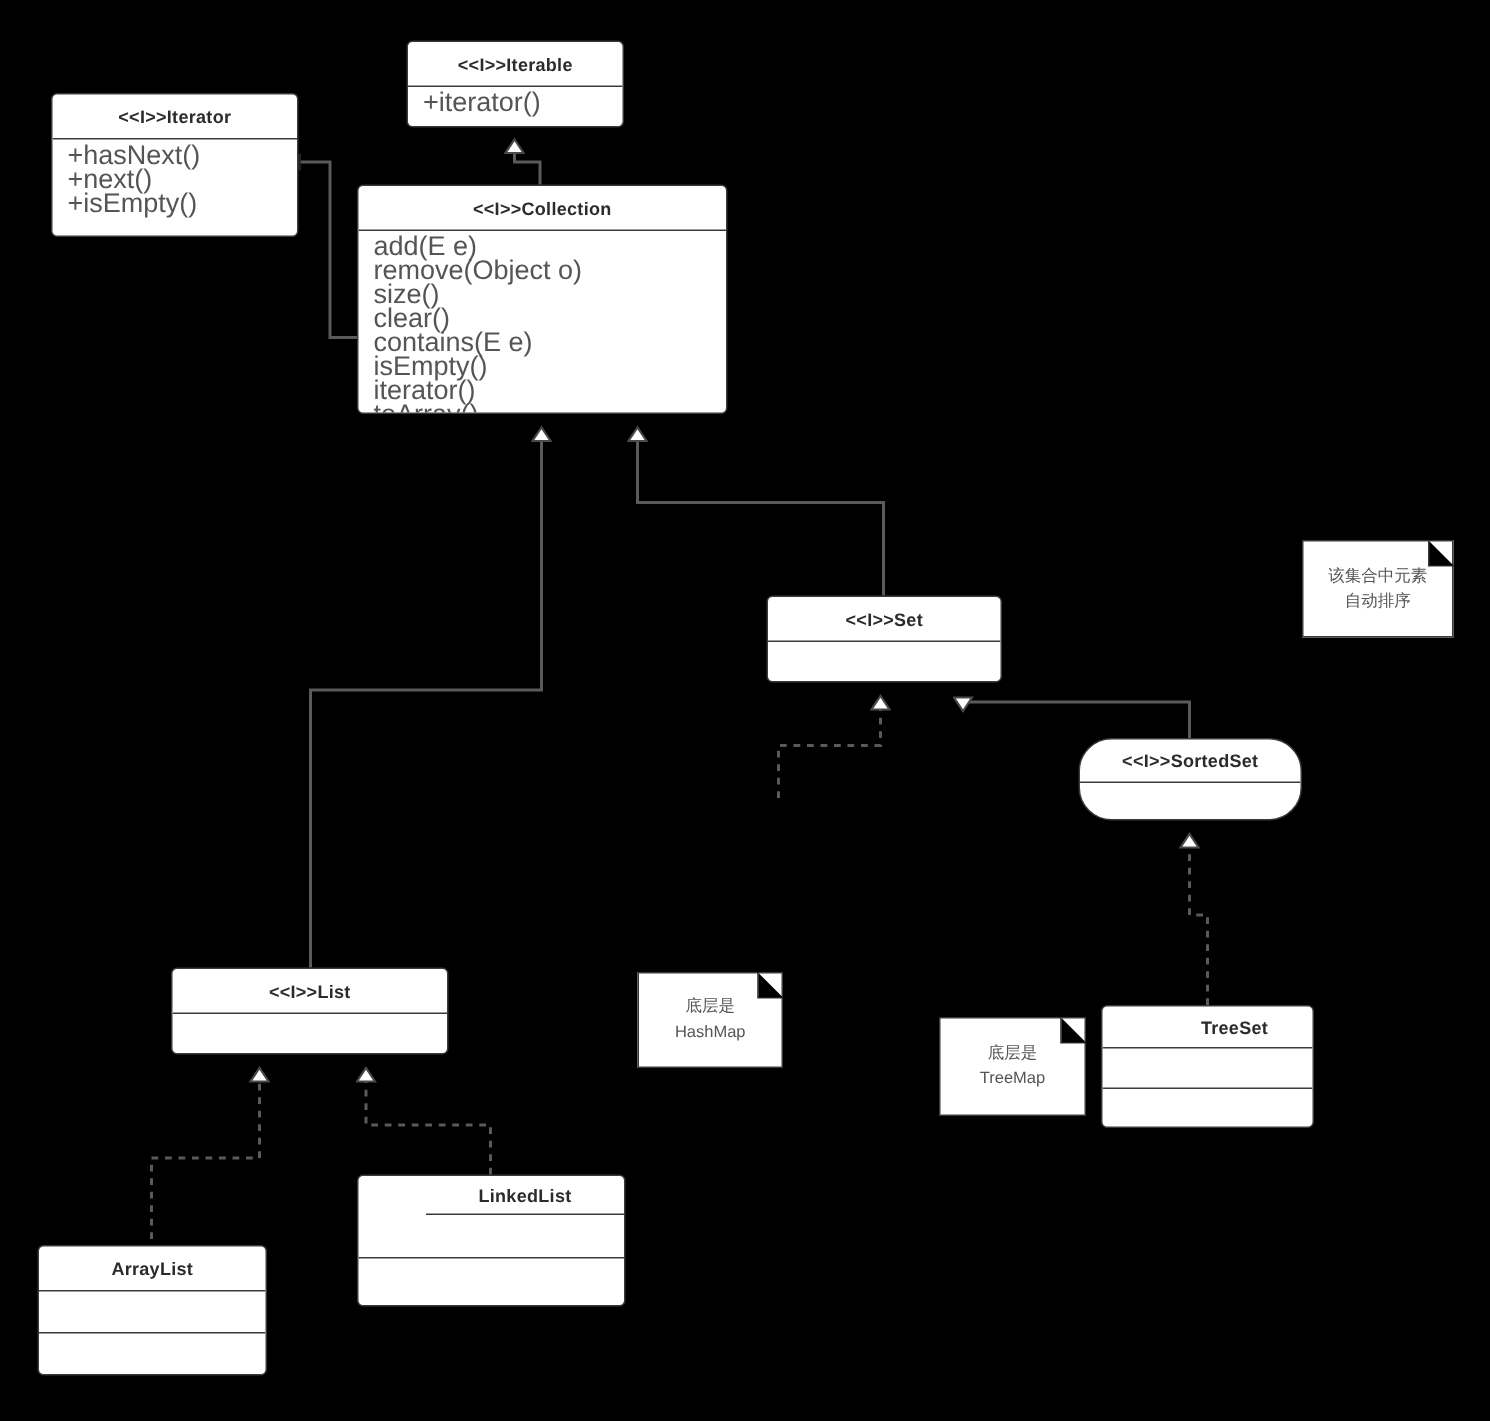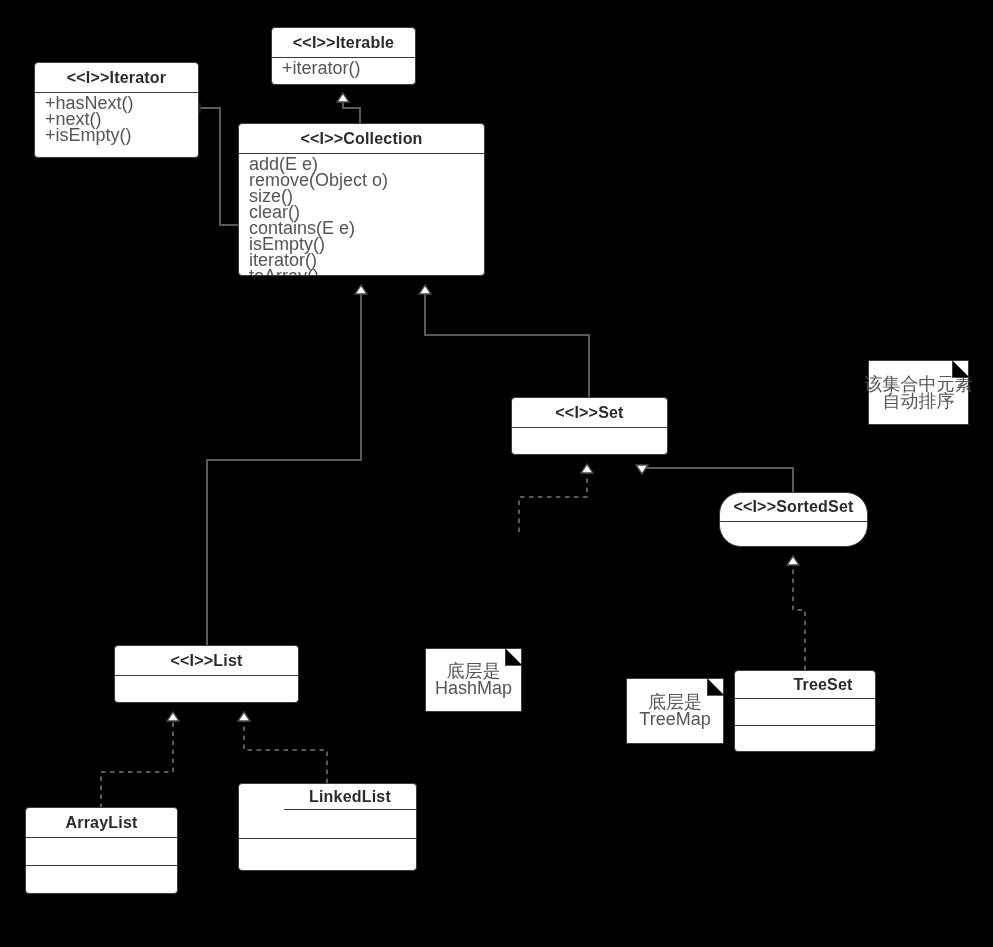--- a/index.html
+++ b/index.html
@@ -30,21 +30,21 @@
     border: 1.5px solid #3a3a3a;
     border-radius: 4px;
     box-sizing: border-box;
     box-shadow: 1.5px 1.5px 0 rgba(0,0,0,0.55);
     overflow: hidden;
     z-index: 5;
   }
   .uml-title {
     text-align: right;
     font-weight: bold;
-    font-size: 16px;
+    font-size: 12px;
     color: #2b2b2b;
     letter-spacing: 0.2px;
     border-bottom: 1.5px solid #3a3a3a;
     box-sizing: border-box;
     display: flex;
     align-items: center;
     justify-content: center;
     white-space: nowrap;
   }
   .uml-compartment {
@@ -62,21 +62,21 @@
   .uml-members div { white-space: nowrap; }
   .empty-compartment { box-sizing: border-box; }
 
   
   .uml-note {
     position: absolute;
     background: #ffffff;
     box-sizing: border-box;
     z-index: 6;
     color: #555555;
-    font-size: 18px;
+    font-size: 11px;
     line-height: 17px;
     text-align: center;
     display: flex;
     flex-direction: column;
     align-items: center;
     justify-content: center;
     border: 1.5px solid #3a3a3a;
     box-shadow: 1.5px 1.5px 0 rgba(0,0,0,0.55);
   }
   .uml-note .fold {
@@ -182,21 +182,21 @@
     <div class="uml-title" style="height:28px;padding-left:36px;">TreeSet</div>
     <div class="uml-compartment empty-compartment" style="height:27px;"></div>
     <div class="uml-compartment last empty-compartment" style="height:27px;"></div>
   </div>
 
   <div class="uml-box" style="left:114px; top:645px; width:185px; height:58px;">
     <div class="uml-title" style="height:30px;">&lt;&lt;I&gt;&gt;List</div>
     <div class="uml-compartment last empty-compartment" style="height:26px;"></div>
   </div>
 
-  <div class="uml-box" style="left:25px; top:807px; width:153px; height:87px;">
+  <div class="uml-box" style="left:25px; top:830px; width:153px; height:87px;">
     <div class="uml-title" style="height:30px;">ArrayList</div>
     <div class="uml-compartment empty-compartment" style="height:28px;"></div>
     <div class="uml-compartment last empty-compartment" style="height:27px;"></div>
   </div>
 
   <div class="uml-box" style="left:238px; top:783px; width:179px; height:88px;">
     <div class="uml-title" style="height:26px;margin-left:45px;">LinkedList</div>
     <div class="uml-compartment empty-compartment" style="height:29px;"></div>
     <div class="uml-compartment last empty-compartment" style="height:27px;"></div>
   </div>

